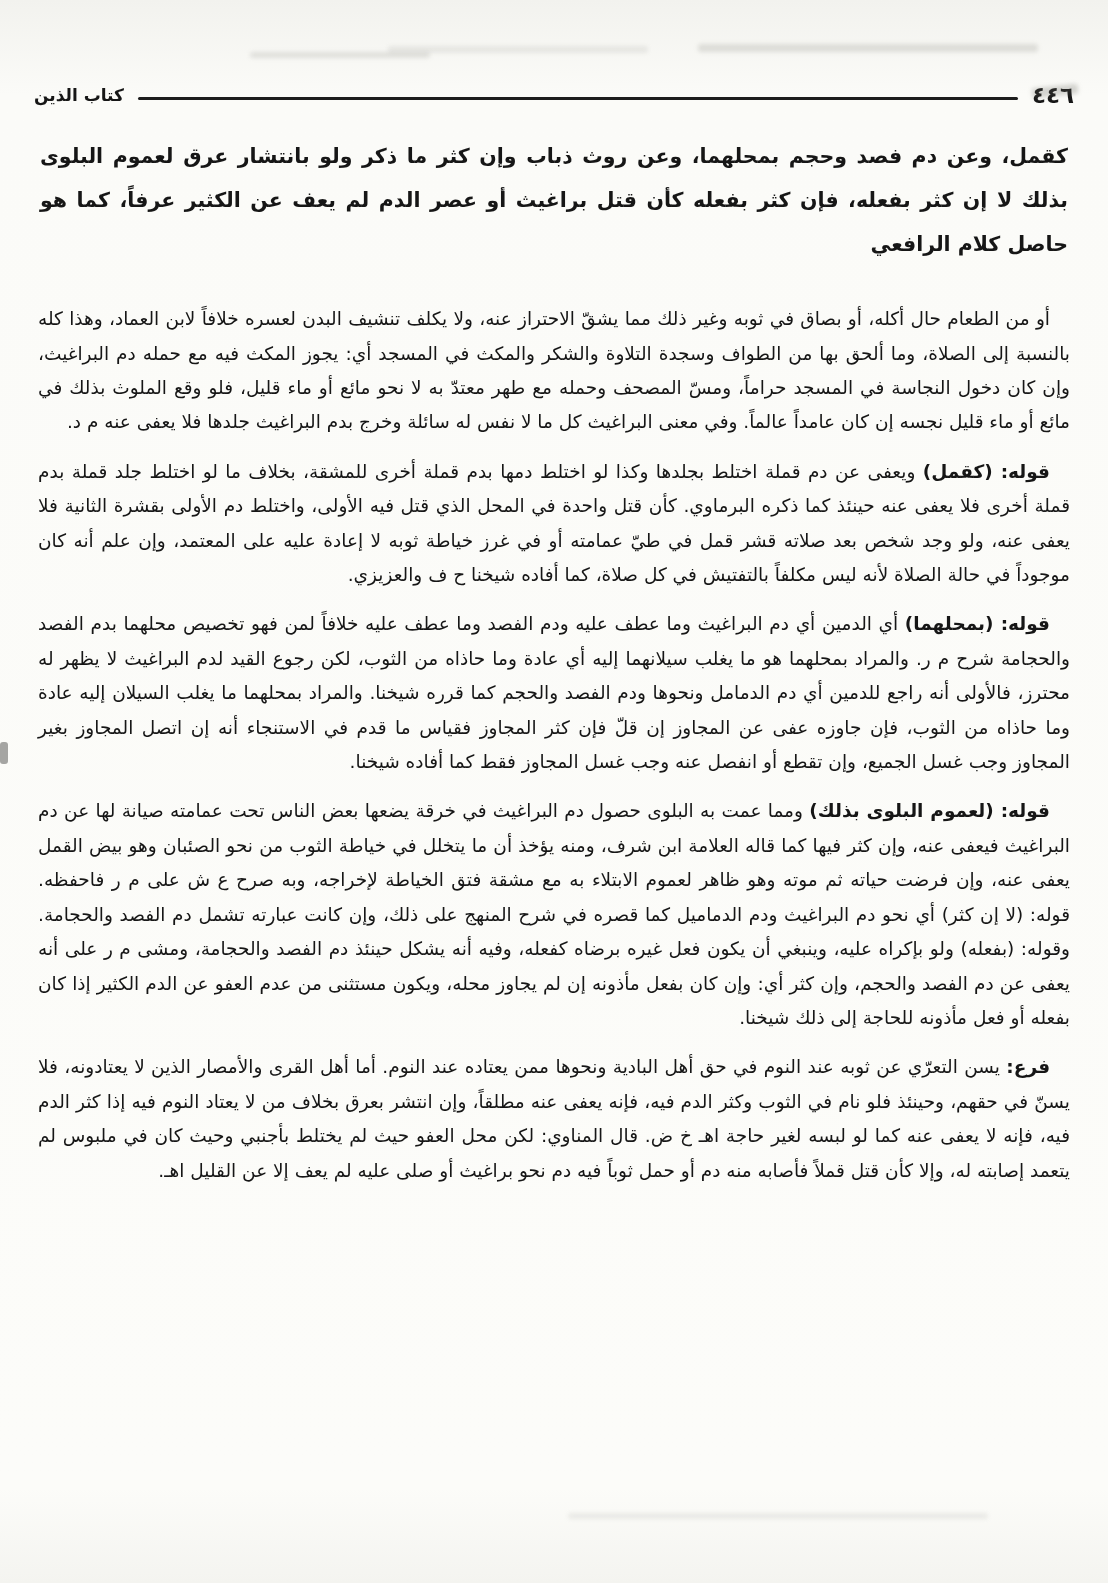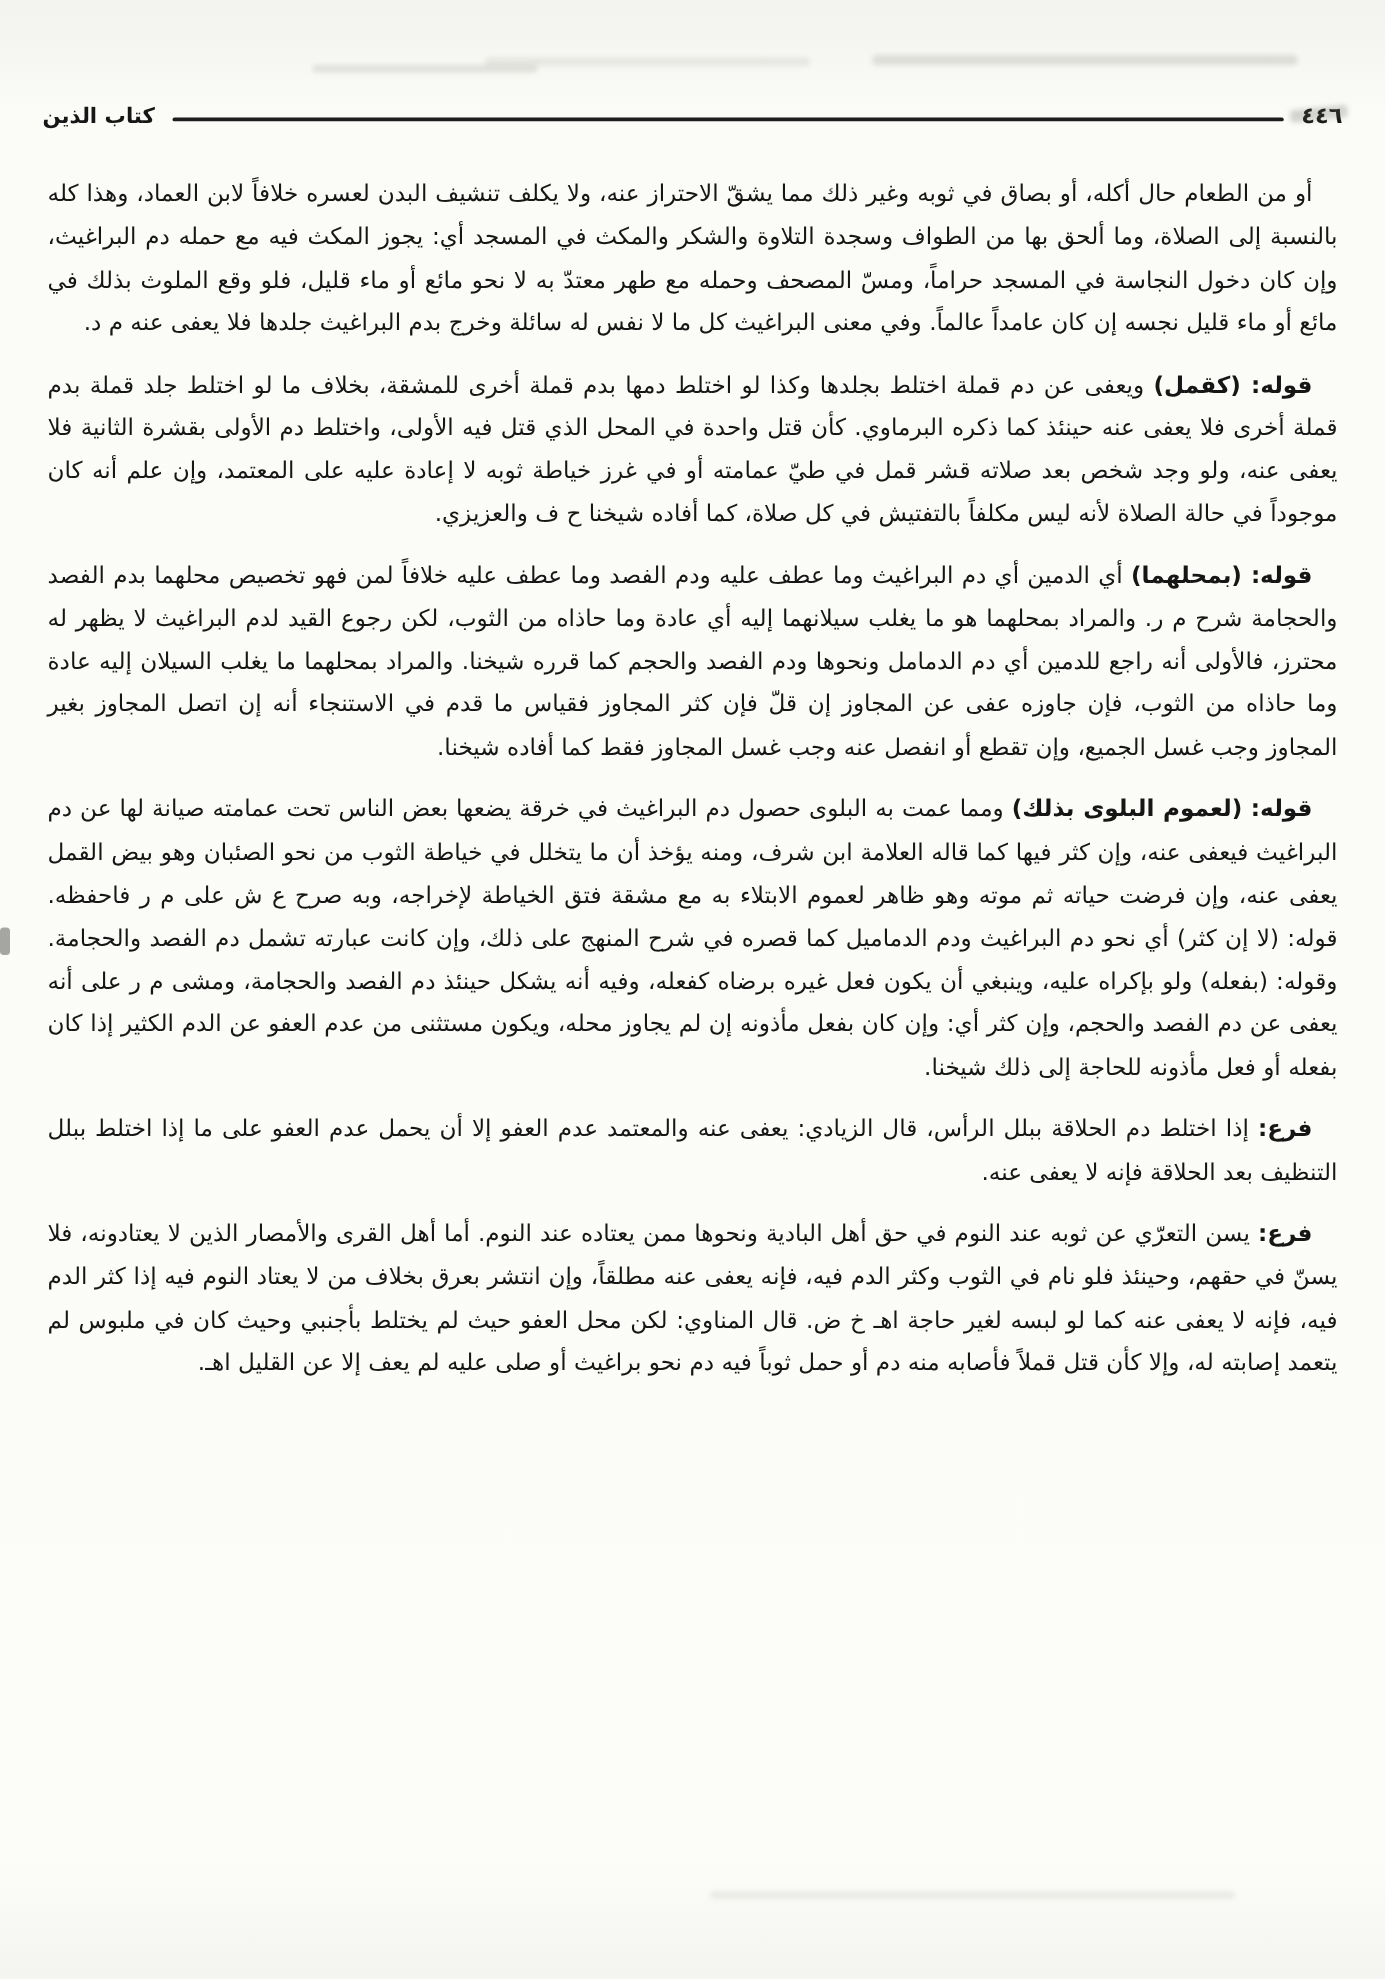--- a/index.html
+++ b/index.html
@@ -34,21 +34,21 @@
   .artifact.a6 { top: 742px; left: 0px; width: 8px; height: 22px; background: rgba(60,60,58,0.45); filter: blur(0.5px); }
 
   .page-header {
     display: flex;
     align-items: center;
     gap: 14px;
     margin-top: 34px;
     margin-bottom: 10px;
   }
   .page-number {
-    font-size: 18px;
+    font-size: 23px;
     font-weight: bold;
     white-space: nowrap;
   }
   .header-rule {
     flex: 1;
     height: 3px;
     background: #1d1d1d;
     border-radius: 2px;
     margin-top: 6px;
   }
@@ -92,23 +92,23 @@
   <div class="artifact a4"></div>
   <div class="artifact a5"></div>
   <div class="artifact a6"></div>
 
   <div class="page-header">
     <span class="page-number">٤٤٦</span>
     <span class="header-rule"></span>
     <span class="book-title">كتاب الذين</span>
   </div>
 
+  <div class="matn">كقمل، وعن دم فصد وحجم بمحلهما، وعن روث ذباب وإن كثر ما ذكر ولو بانتشار عرق لعموم البلوى بذلك لا إن كثر بفعله، فإن كثر بفعله كأن قتل براغيث أو عصر الدم لم يعف عن الكثير عرفاً، كما هو حاصل كلام الرافعي</div>
 
   <div class="commentary">
     <p><span class="lead"></span> <span>أو من الطعام حال أكله، أو بصاق في ثوبه وغير ذلك مما يشقّ الاحتراز عنه، ولا يكلف تنشيف البدن لعسره خلافاً لابن العماد، وهذا كله بالنسبة إلى الصلاة، وما ألحق بها من الطواف وسجدة التلاوة والشكر والمكث في المسجد أي: يجوز المكث فيه مع حمله دم البراغيث، وإن كان دخول النجاسة في المسجد حراماً، ومسّ المصحف وحمله مع طهر معتدّ به لا نحو مائع أو ماء قليل، فلو وقع الملوث بذلك في مائع أو ماء قليل نجسه إن كان عامداً عالماً. وفي معنى البراغيث كل ما لا نفس له سائلة وخرج بدم البراغيث جلدها فلا يعفى عنه م د.</span></p>
     <p><span class="lead">قوله: (كقمل)</span> <span>ويعفى عن دم قملة اختلط بجلدها وكذا لو اختلط دمها بدم قملة أخرى للمشقة، بخلاف ما لو اختلط جلد قملة بدم قملة أخرى فلا يعفى عنه حينئذ كما ذكره البرماوي. كأن قتل واحدة في المحل الذي قتل فيه الأولى، واختلط دم الأولى بقشرة الثانية فلا يعفى عنه، ولو وجد شخص بعد صلاته قشر قمل في طيّ عمامته أو في غرز خياطة ثوبه لا إعادة عليه على المعتمد، وإن علم أنه كان موجوداً في حالة الصلاة لأنه ليس مكلفاً بالتفتيش في كل صلاة، كما أفاده شيخنا ح ف والعزيزي.</span></p>
     <p><span class="lead">قوله: (بمحلهما)</span> <span>أي الدمين أي دم البراغيث وما عطف عليه ودم الفصد وما عطف عليه خلافاً لمن فهو تخصيص محلهما بدم الفصد والحجامة شرح م ر. والمراد بمحلهما هو ما يغلب سيلانهما إليه أي عادة وما حاذاه من الثوب، لكن رجوع القيد لدم البراغيث لا يظهر له محترز، فالأولى أنه راجع للدمين أي دم الدمامل ونحوها ودم الفصد والحجم كما قرره شيخنا. والمراد بمحلهما ما يغلب السيلان إليه عادة وما حاذاه من الثوب، فإن جاوزه عفى عن المجاوز إن قلّ فإن كثر المجاوز فقياس ما قدم في الاستنجاء أنه إن اتصل المجاوز بغير المجاوز وجب غسل الجميع، وإن تقطع أو انفصل عنه وجب غسل المجاوز فقط كما أفاده شيخنا.</span></p>
     <p><span class="lead">قوله: (لعموم البلوى بذلك)</span> <span>ومما عمت به البلوى حصول دم البراغيث في خرقة يضعها بعض الناس تحت عمامته صيانة لها عن دم البراغيث فيعفى عنه، وإن كثر فيها كما قاله العلامة ابن شرف، ومنه يؤخذ أن ما يتخلل في خياطة الثوب من نحو الصئبان وهو بيض القمل يعفى عنه، وإن فرضت حياته ثم موته وهو ظاهر لعموم الابتلاء به مع مشقة فتق الخياطة لإخراجه، وبه صرح ع ش على م ر فاحفظه. قوله: (لا إن كثر) أي نحو دم البراغيث ودم الدماميل كما قصره في شرح المنهج على ذلك، وإن كانت عبارته تشمل دم الفصد والحجامة. وقوله: (بفعله) ولو بإكراه عليه، وينبغي أن يكون فعل غيره برضاه كفعله، وفيه أنه يشكل حينئذ دم الفصد والحجامة، ومشى م ر على أنه يعفى عن دم الفصد والحجم، وإن كثر أي: وإن كان بفعل مأذونه إن لم يجاوز محله، ويكون مستثنى من عدم العفو عن الدم الكثير إذا كان بفعله أو فعل مأذونه للحاجة إلى ذلك شيخنا.</span></p>
-    <p><span class="lead">فرع:</span> <span>إذا اختلط دم الحلاقة ببلل الرأس، قال الزيادي: يعفى عنه والمعتمد عدم العفو إلا أن يحمل عدم العفو على ما إذا اختلط ببلل التنظيف بعد الحلاقة فإنه لا يعفى عنه.</span></p>
     <p><span class="lead">فرع:</span> <span>يسن التعرّي عن ثوبه عند النوم في حق أهل البادية ونحوها ممن يعتاده عند النوم. أما أهل القرى والأمصار الذين لا يعتادونه، فلا يسنّ في حقهم، وحينئذ فلو نام في الثوب وكثر الدم فيه، فإنه يعفى عنه مطلقاً، وإن انتشر بعرق بخلاف من لا يعتاد النوم فيه إذا كثر الدم فيه، فإنه لا يعفى عنه كما لو لبسه لغير حاجة اهـ خ ض. قال المناوي: لكن محل العفو حيث لم يختلط بأجنبي وحيث كان في ملبوس لم يتعمد إصابته له، وإلا كأن قتل قملاً فأصابه منه دم أو حمل ثوباً فيه دم نحو براغيث أو صلى عليه لم يعف إلا عن القليل اهـ.</span></p>
   </div>
 
 </div>
 
 </body></html>

